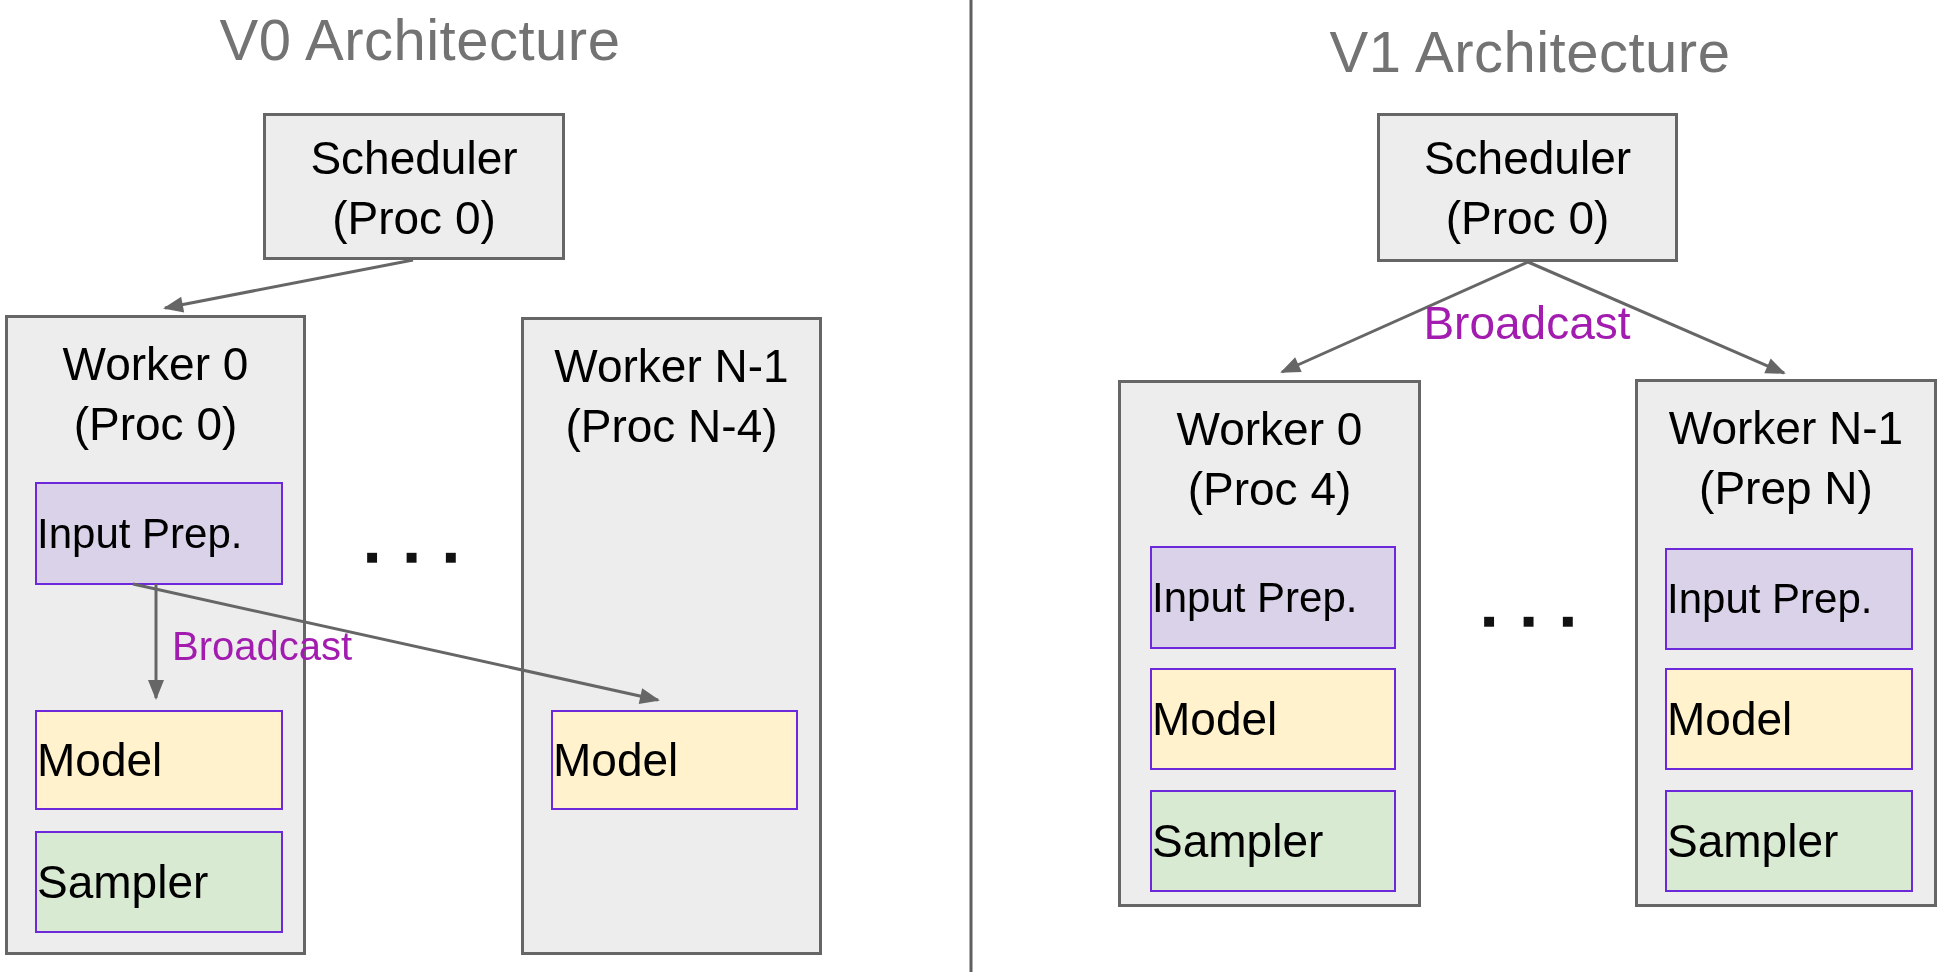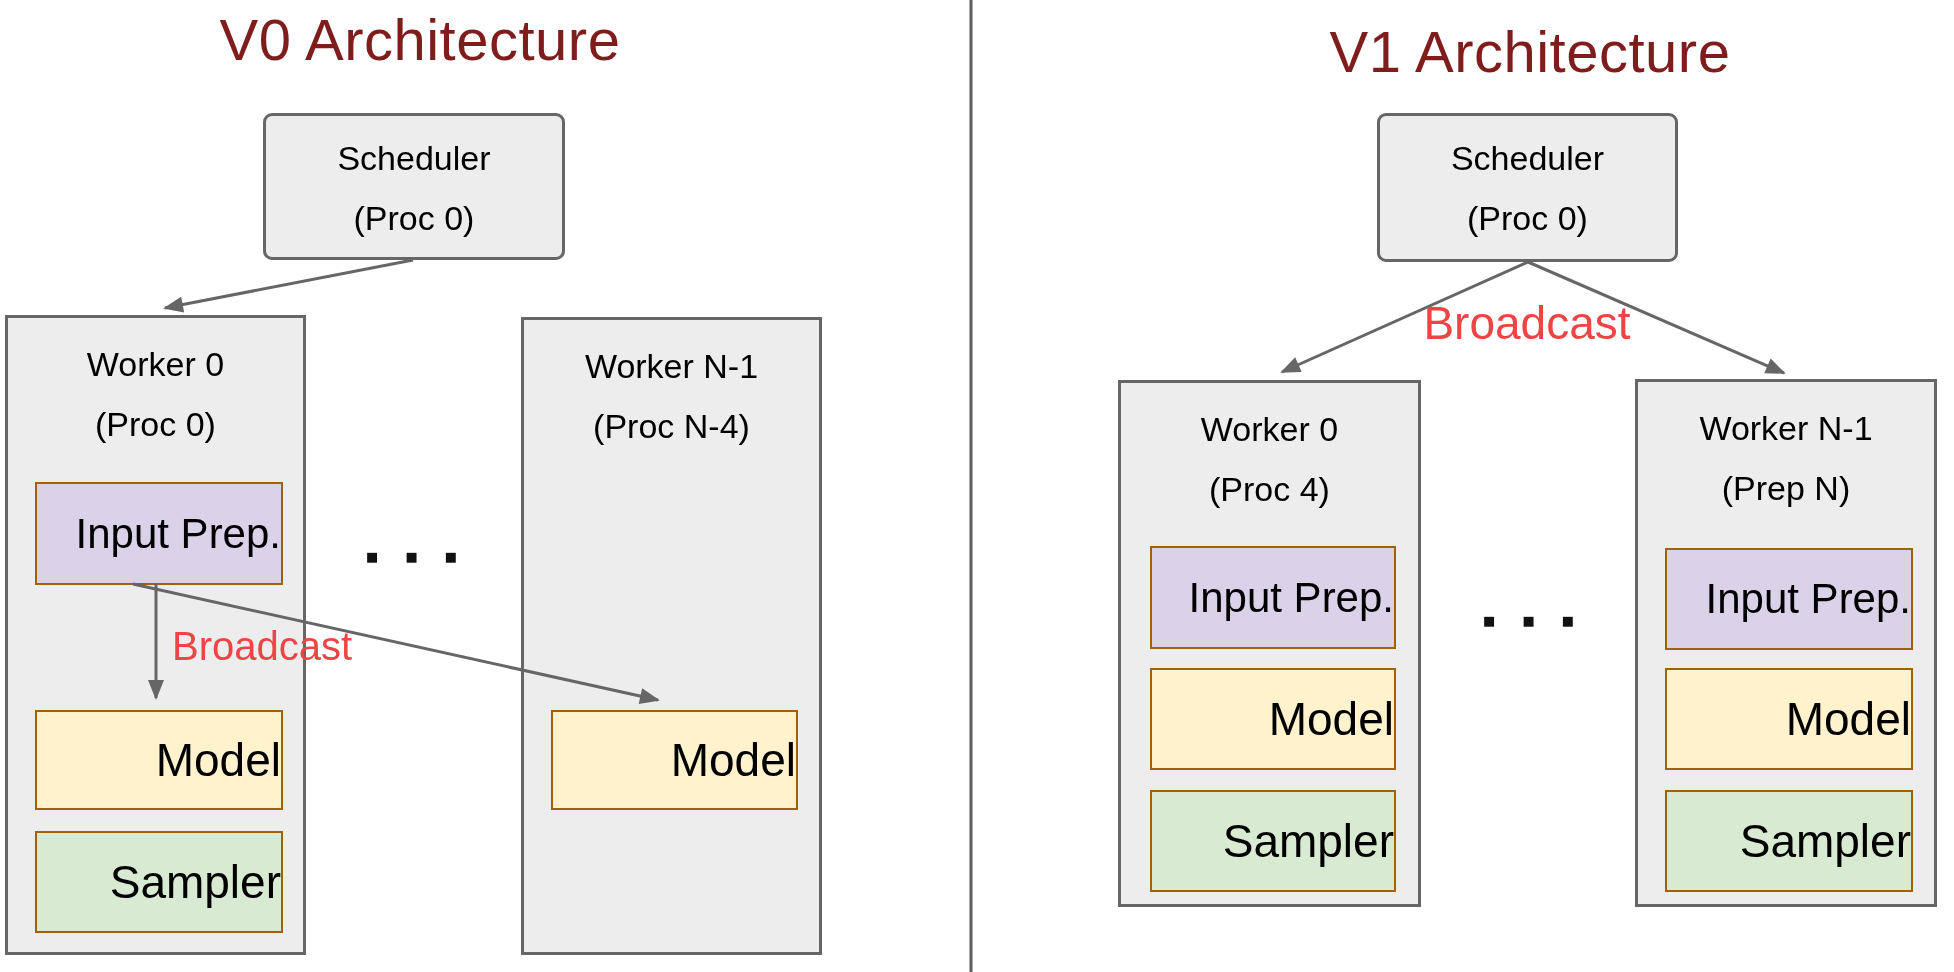--- a/index.html
+++ b/index.html
@@ -10,54 +10,53 @@
     font-family:"Liberation Sans", sans-serif;
     color:#000;
     overflow:hidden;
   }
   .panel-title{
     position:absolute;
     font-size:58px;
     letter-spacing:0.5px;
     text-align:center;
     white-space:nowrap;
-    color:#7f1d1d;
+    color:#737373;
   }
   .gray-box{
     position:absolute;
     background:#ededed;
     border:3px solid #666666;
     box-sizing:border-box;
   }
   .two-line{
     text-align:center;
-    font-size:34px;
+    font-size:46px;
     line-height:60px;
-    border-radius:9px;
   }
   .two-line span{display:block;}
   .scheduler-box{padding-top:12px;}
   .worker-title{padding-top:16px;}
   .inner-box{
     position:absolute;
-    border:2px solid #a16207;
+    border:2px solid #6d28d9;
     box-sizing:border-box;
     display:flex;
     align-items:center;
-    justify-content:flex-end;
+    justify-content:flex-start;
     font-size:46px;
   }
   .inner-box.input{font-size:42px;background:#d9d2e9;}
   .inner-box.model{background:#fff2cc;}
   .inner-box.sampler{background:#d9ead3;}
   .broadcast{
     position:absolute;
     z-index:6;
     white-space:nowrap;
-    color:#ef4444;
+    color:#a21caf;
   }
   .broadcast.v0{font-size:40px;}
   .broadcast.v1{font-size:46px;width:300px;text-align:center;}
   .dots{
     position:absolute;
     font-size:40px;
     letter-spacing:7px;
     color:#111;
     white-space:nowrap;
     text-align:center;

